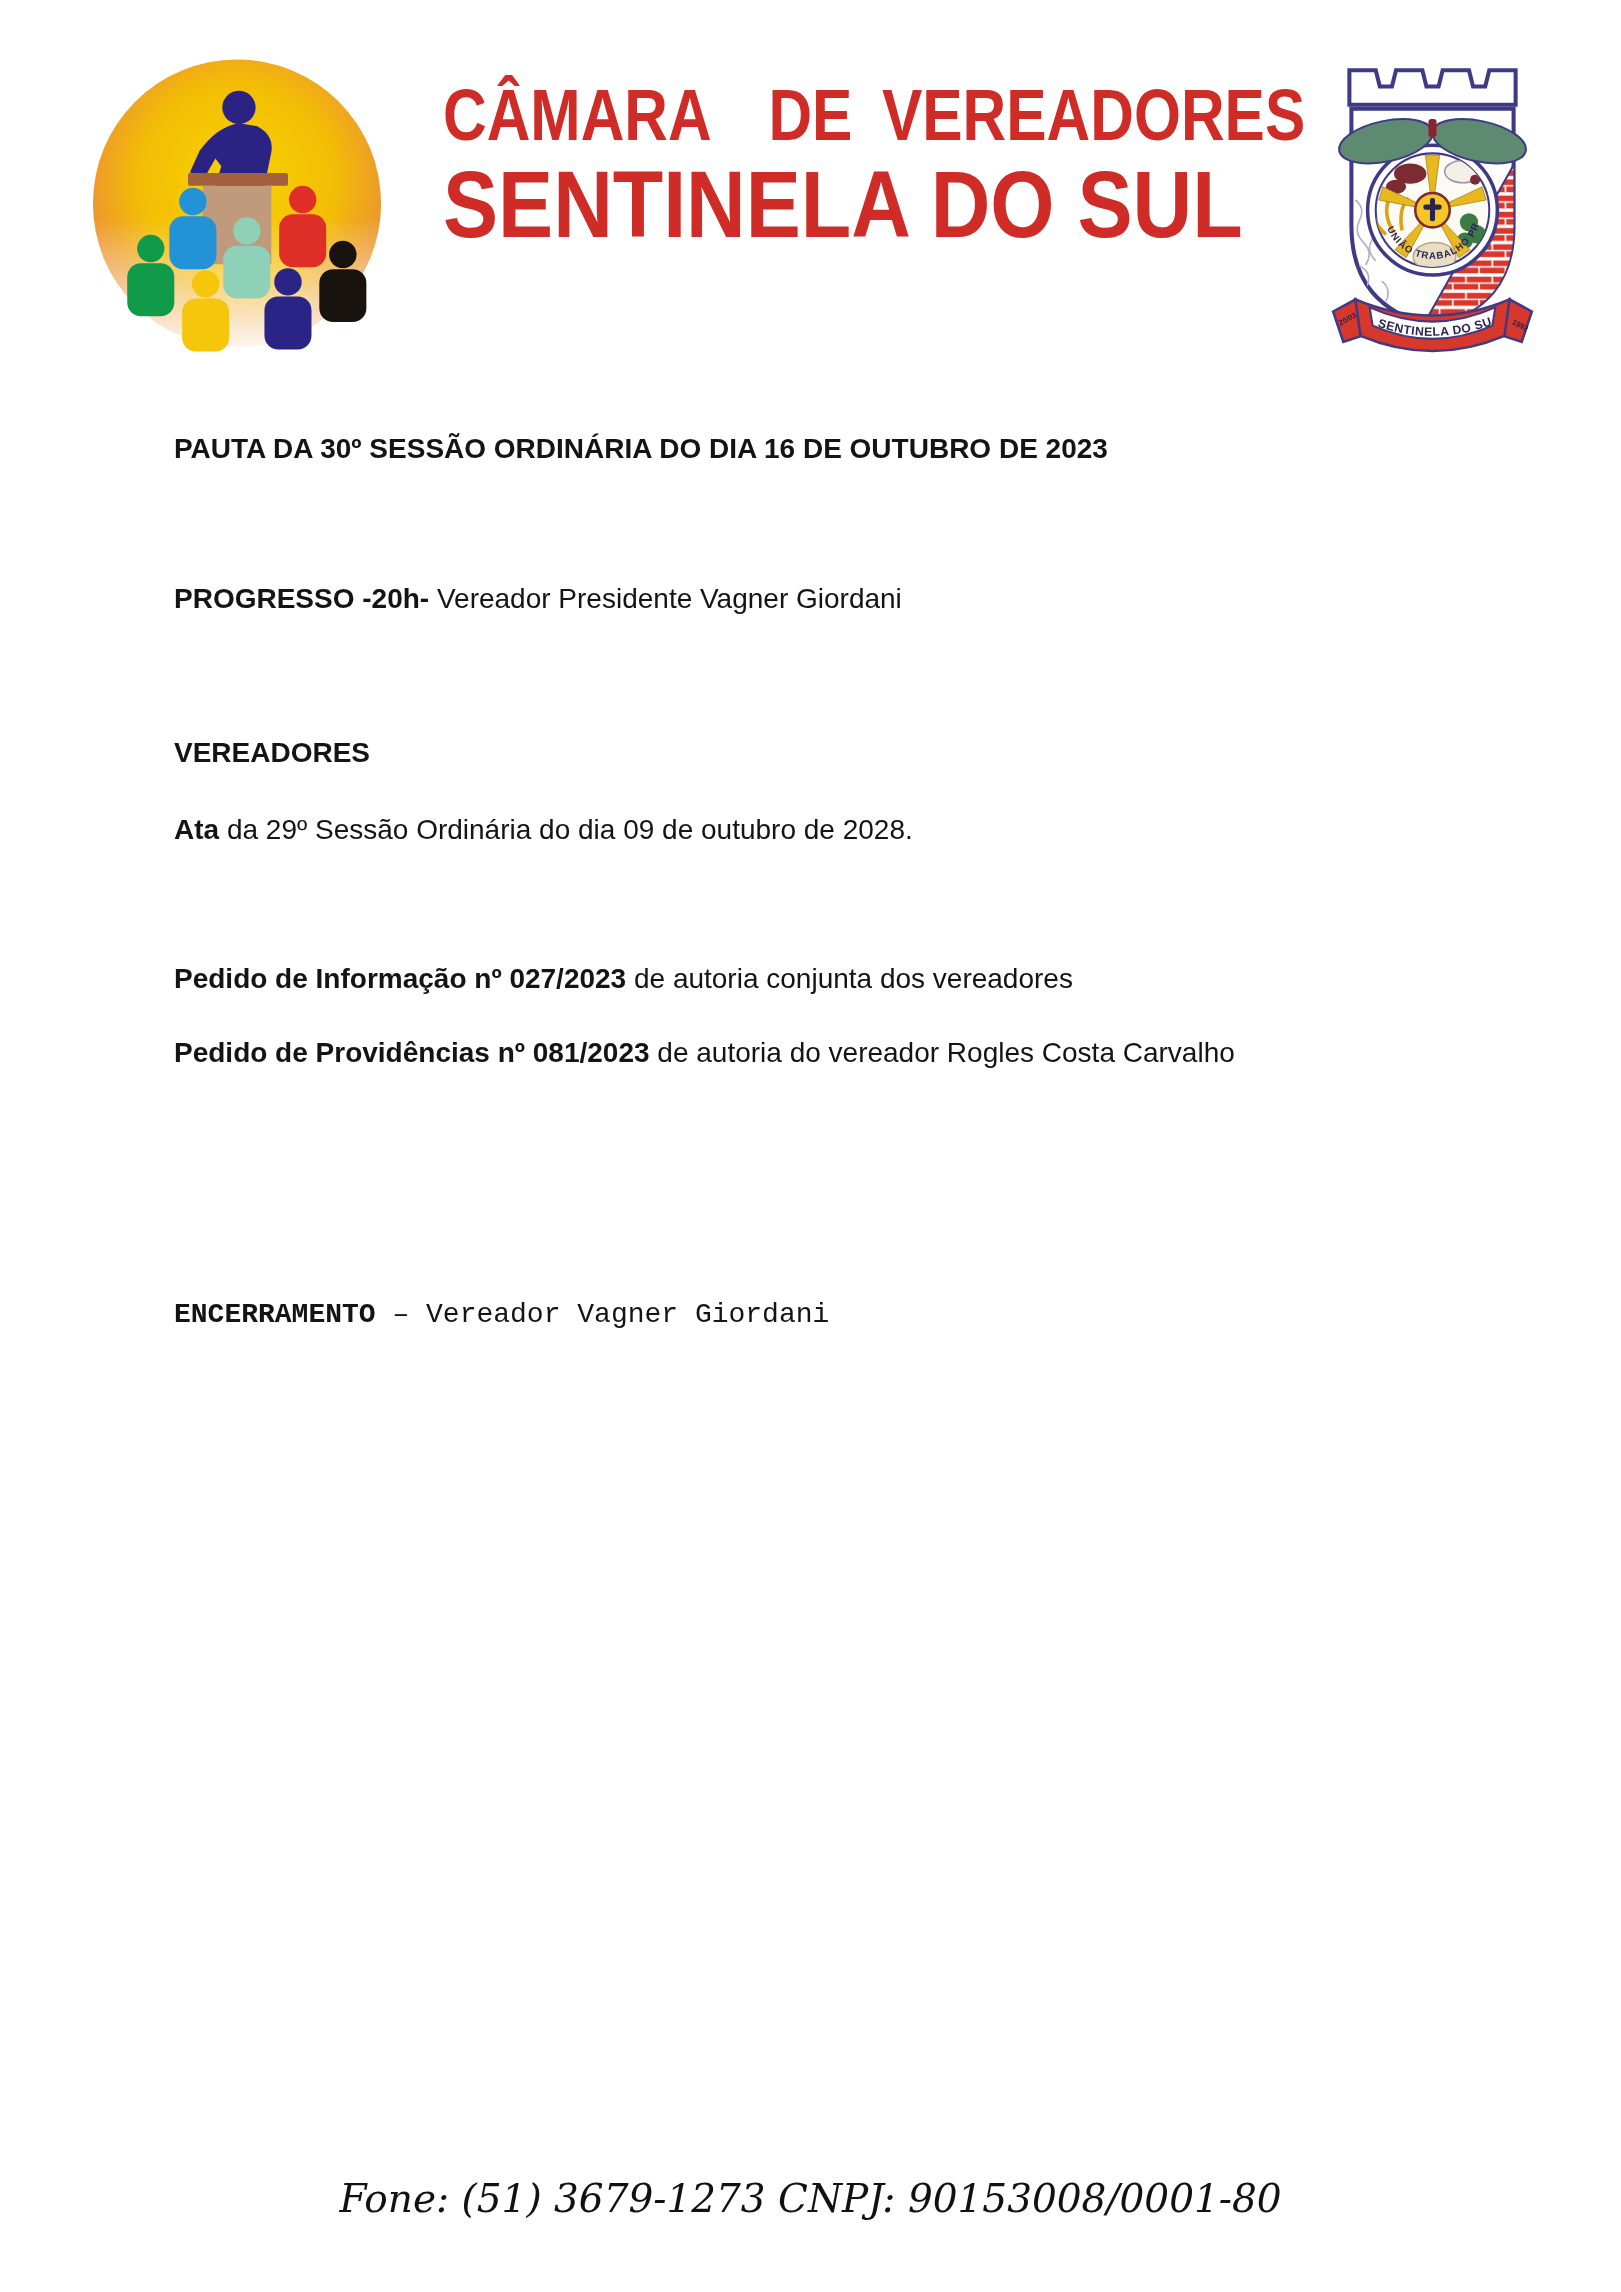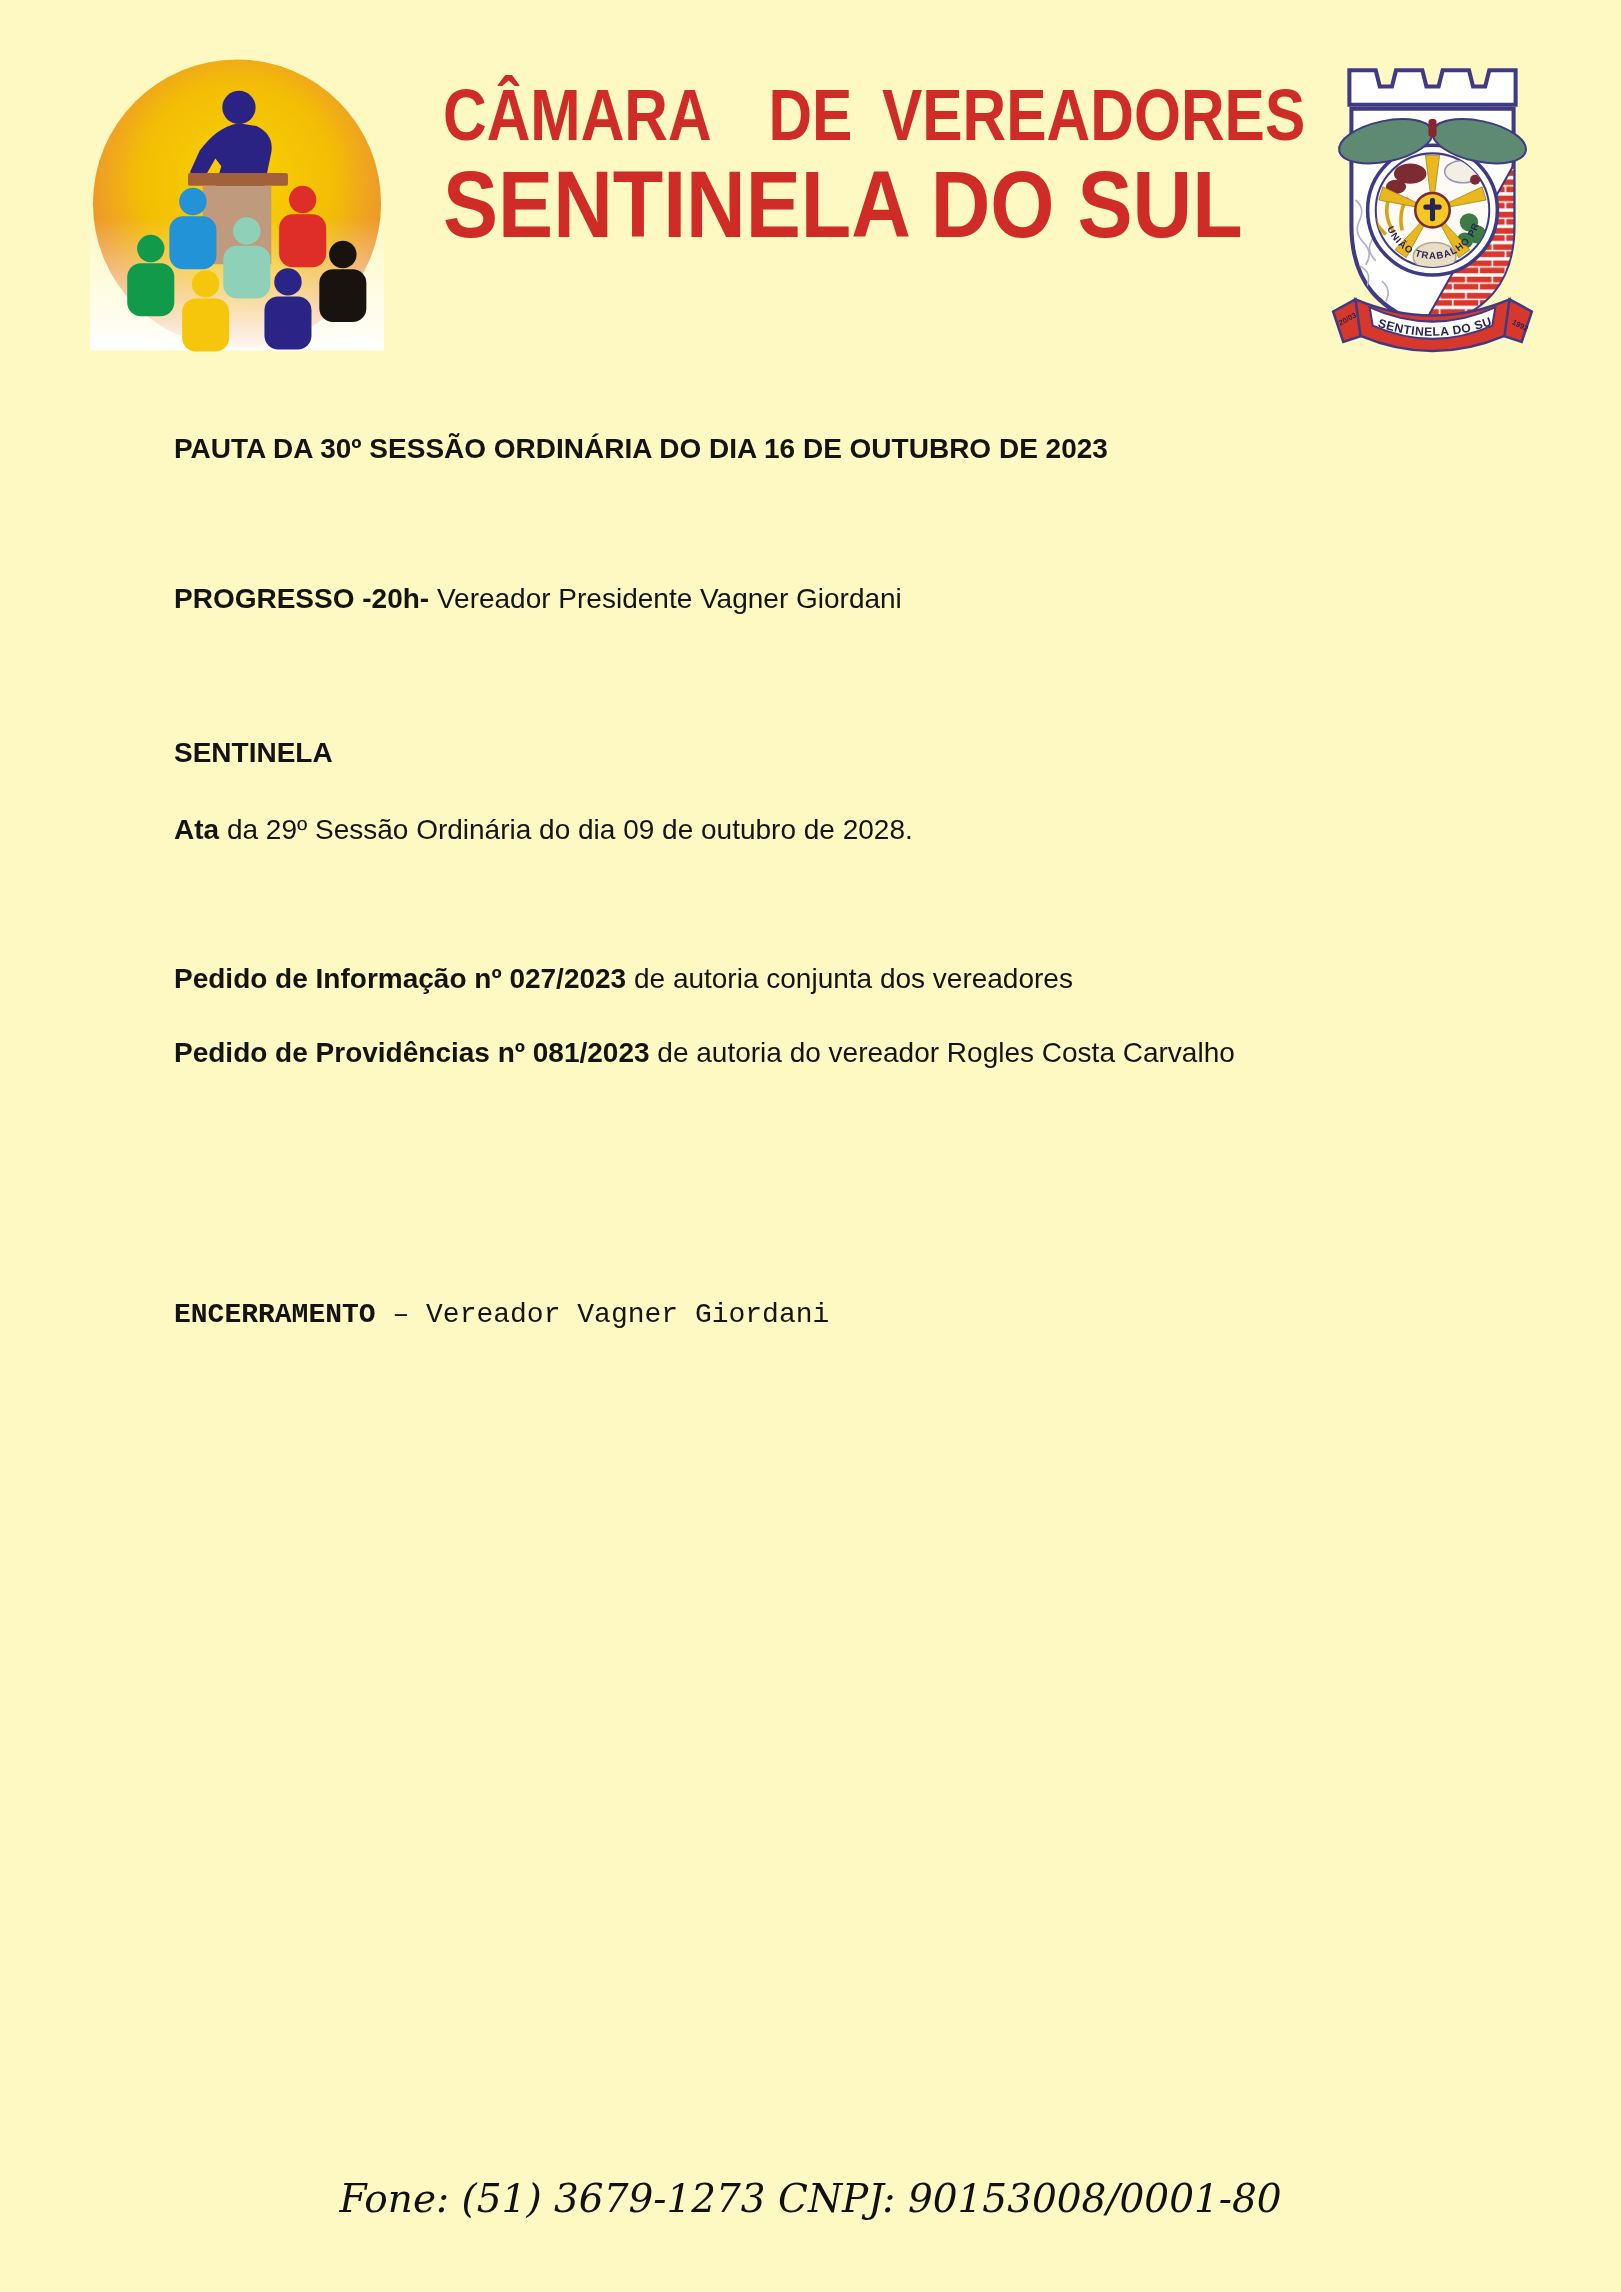--- a/index.html
+++ b/index.html
@@ -1,17 +1,17 @@
 <!DOCTYPE html>
 <html><head>
 <meta charset="utf-8">
 <style>
   html,body{margin:0;padding:0;background:#888;}
   .page{
-    position:relative;width:1621px;height:2293px;background:#fef9c3;
+    position:relative;width:1621px;height:2293px;background:#ffffff;
     font-family:"Liberation Sans",sans-serif;color:#141414;overflow:hidden;margin:0 auto;
   }
   
   .logo-svg{position:absolute;left:90px;top:54px;width:294px;height:299px;}
   .crest-svg{position:absolute;left:1321px;top:47px;width:223px;height:306px;}
   .org-text{position:absolute;left:443px;top:78px;width:833px;}
   .org-line1{
     font-weight:700;color:#cf2c27;font-size:65px;line-height:1.0;
     letter-spacing:0px;word-spacing:13.7px;white-space:pre;
     transform:scale(0.93,1.12);transform-origin:left top;
@@ -201,21 +201,21 @@
       </text>
       <text x="19" y="274" font-family="Liberation Sans,sans-serif" font-size="7.5" font-weight="700" fill="#2a2550" transform="rotate(-28 19 274)">20/03</text>
       <text x="188" y="272" font-family="Liberation Sans,sans-serif" font-size="7.5" font-weight="700" fill="#2a2550" transform="rotate(28 188 272)">1992</text>
     </g>
   </svg>
 
   <p class="line doc-title">PAUTA DA 30º SESSÃO ORDINÁRIA DO DIA 16 DE OUTUBRO DE 2023</p>
 
   <p class="line abertura"><span class="b">PROGRESSO -20h-</span><span> Vereador Presidente Vagner Giordani</span></p>
 
-  <p class="line expediente">SENTINELA</p>
+  <p class="line expediente">VEREADORES</p>
 
   <p class="line ata"><span class="b">Ata</span><span> da 29º Sessão Ordinária do dia 09 de outubro de 2028.</span></p>
 
   <p class="line pedido1"><span class="b">Pedido de Informação nº 027/2023</span><span> de autoria conjunta dos vereadores</span></p>
 
   <p class="line pedido2"><span class="b">Pedido de Providências nº 081/2023</span><span> de autoria do vereador Rogles Costa Carvalho</span></p>
 
   <p class="line encerramento"><span class="b">ENCERRAMENTO</span><span> – Vereador Vagner Giordani</span></p>
 
   <p class="footer-line footer2">Fone: (51) 3679-1273 CNPJ: 90153008/0001-80</p>

